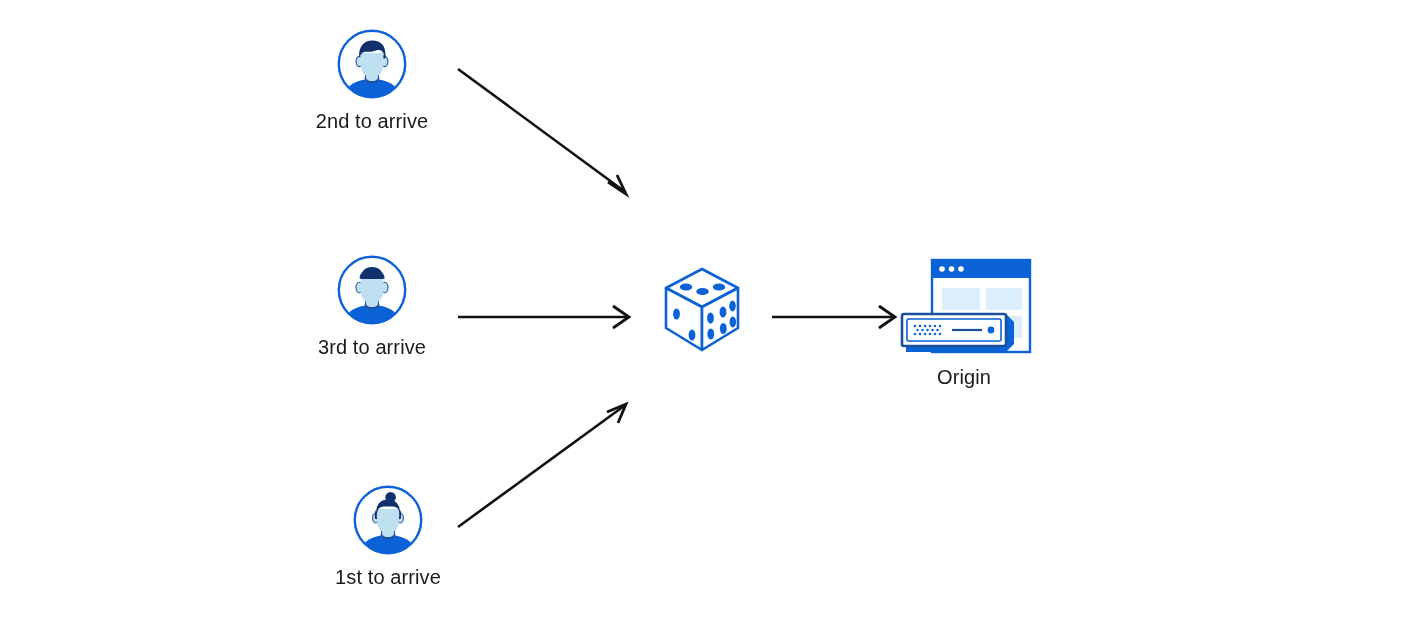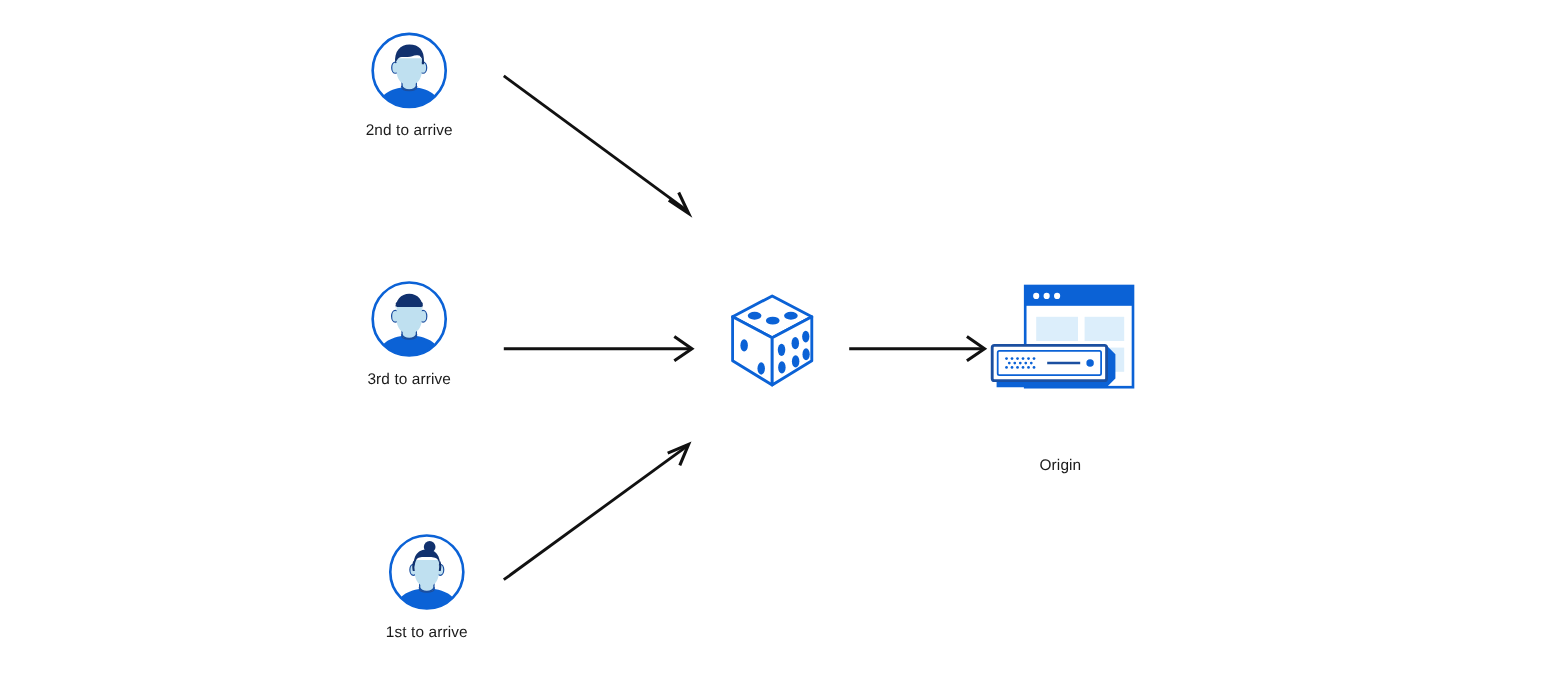--- a/index.html
+++ b/index.html
@@ -25,30 +25,29 @@
   .node-icon {
     position: relative;
     display: block;
   }
   .node-label {
     position: absolute;
     left: 50%;
     transform: translateX(-50%);
     white-space: nowrap;
     color: #1a1a1a;
-    font-size: 14px;
+    font-size: 20px;
     font-weight: 400;
     letter-spacing: 0.1px;
   }
   .client-node .node-label {
     top: 82px;
   }
   .origin-node .node-label {
     top: 108px;
-    margin-top: 48px;
   }
   .arrow-layer {
     position: absolute;
     left: 0;
     top: 0;
     width: 1405px;
     height: 633px;
     pointer-events: none;
   }
   

